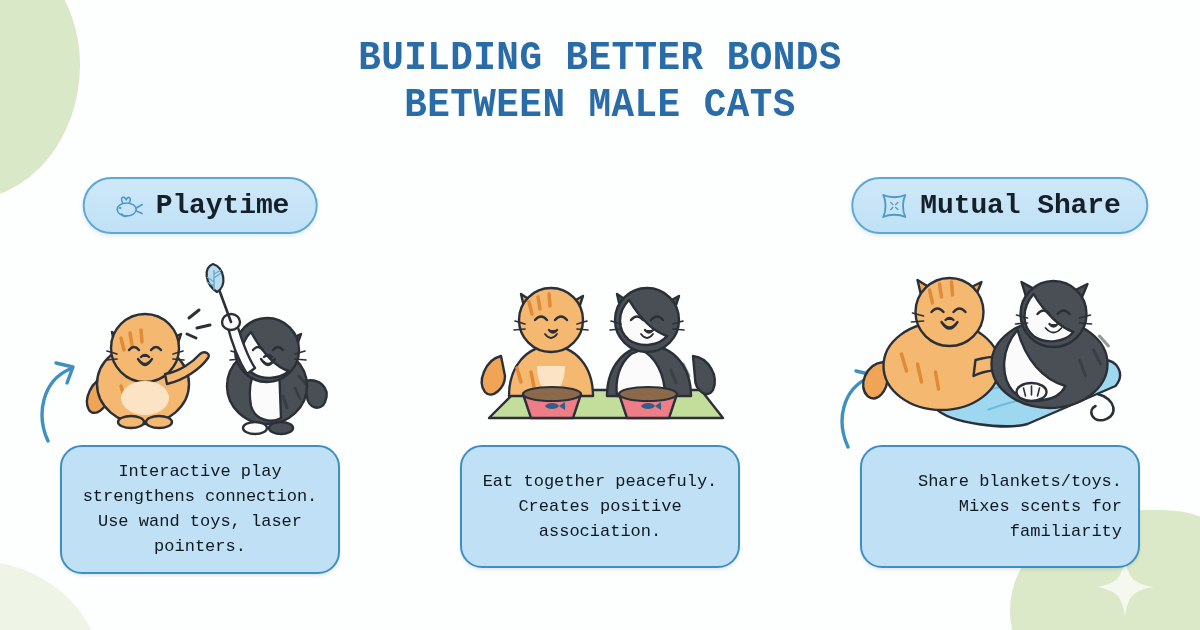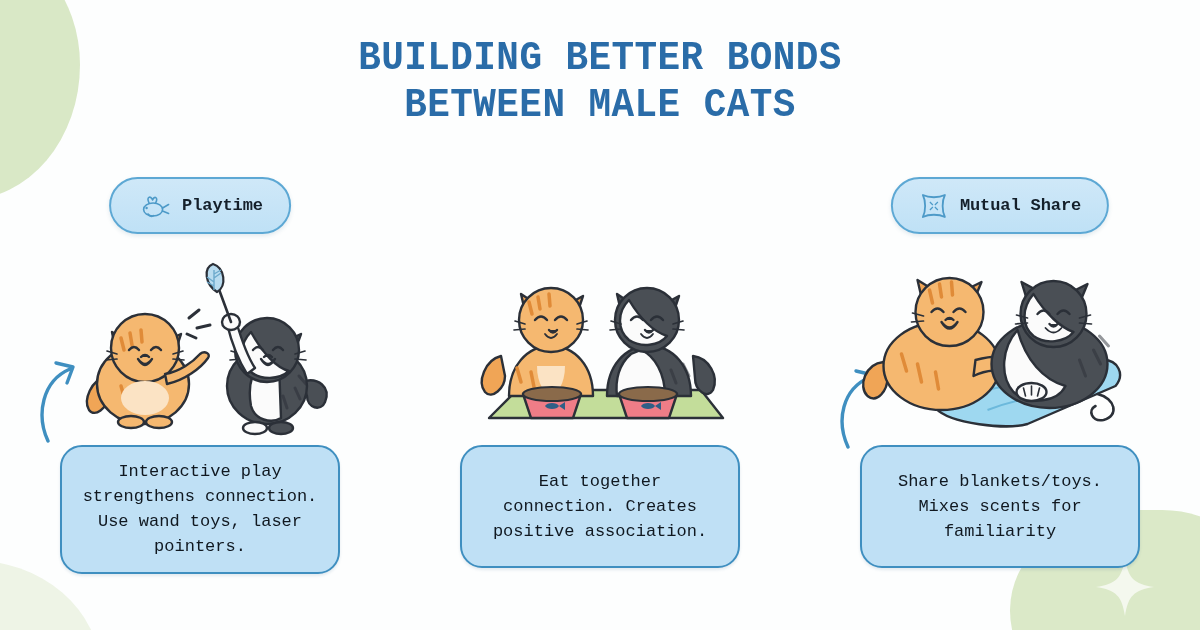--- a/index.html
+++ b/index.html
@@ -41,21 +41,21 @@
     position:absolute;top:177px;left:50%;transform:translateX(-50%);
     display:flex;align-items:center;gap:11px;
     box-sizing:border-box;
     height:57px;padding:0 26px;
     background:linear-gradient(180deg,#cfe8f8 0%,#bfe1f6 100%);
     border:2.5px solid #5da8d4;
     border-radius:32px;
     box-shadow:0 2px 4px rgba(40,90,130,.13);
     white-space:nowrap;
   }
-  .pill-label{font-size:17px;font-weight:bold;color:#15202b;letter-spacing:-.1px;}
+  .pill-label{font-size:28px;font-weight:bold;color:#15202b;letter-spacing:-.1px;}
   .pill-icon{flex:0 0 auto;display:block;}
 
   
   .art{position:absolute;left:50%;transform:translateX(-50%);}
   .art1{top:258px;}
   .art2{top:272px;}
   .art3{top:268px;}
 
   
   .arrow{position:absolute;}
@@ -69,21 +69,21 @@
     width:280px;min-height:123px;
     background:#bfe0f5;
     border:2.5px solid #3f8fc0;
     border-radius:22px;
     box-shadow:0 2px 3px rgba(40,90,130,.12);
     display:flex;align-items:center;justify-content:center;
     padding:12px 16px;
     text-align:center;
     font-size:17px;line-height:1.48;color:#101820;
   }
-  .caption.c3{width:280px;}
+  .caption.c3{width:280px;text-align:right;}
 </style>
 </head>
 <body>
 
 <div class="stage">
 
   <div class="blob blob-tl2"></div>
   <div class="blob blob-br2"></div>
   <div class="blob blob-bl"></div>
 
@@ -237,21 +237,21 @@
       </g>
       <g>
         <path d="M154 122 L212 122 L204 146 L162 146 Z" fill="#ef7d87" stroke="#2b3038" stroke-width="2.4" stroke-linejoin="round"></path>
         <ellipse cx="183" cy="122" rx="29" ry="7" fill="#8a6a4a" stroke="#2b3038" stroke-width="2.2"></ellipse>
         <path d="M176 134 C178 130 188 130 190 134 C188 138 178 138 176 134 Z" fill="#2e5f87"></path>
         <path d="M190 134 l6 -4 l0 8 Z" fill="#2e5f87"></path>
       </g>
     </svg>
 
     <div class="caption">
-      <span>Eat together connection. Creates positive association.</span>
+      <span>Eat together peacefuly. Creates positive association.</span>
     </div>
   </div>
 
   <div class="col col3">
 
     <div class="pill">
       <svg class="pill-icon" width="30" height="30" viewBox="0 0 30 30">
         <g fill="none" stroke="#4d9ac8" stroke-width="1.8" stroke-linejoin="round">
           <path d="M4 4 C10 7 20 7 26 4 C23 10 23 20 26 26 C20 23 10 23 4 26 C7 20 7 10 4 4 Z"></path>
           <path d="M11 11 l3 3 M19 11 l-3 3 M11 19 l3 -3 M19 19 l-3 -3" stroke-width="1.2"></path>

